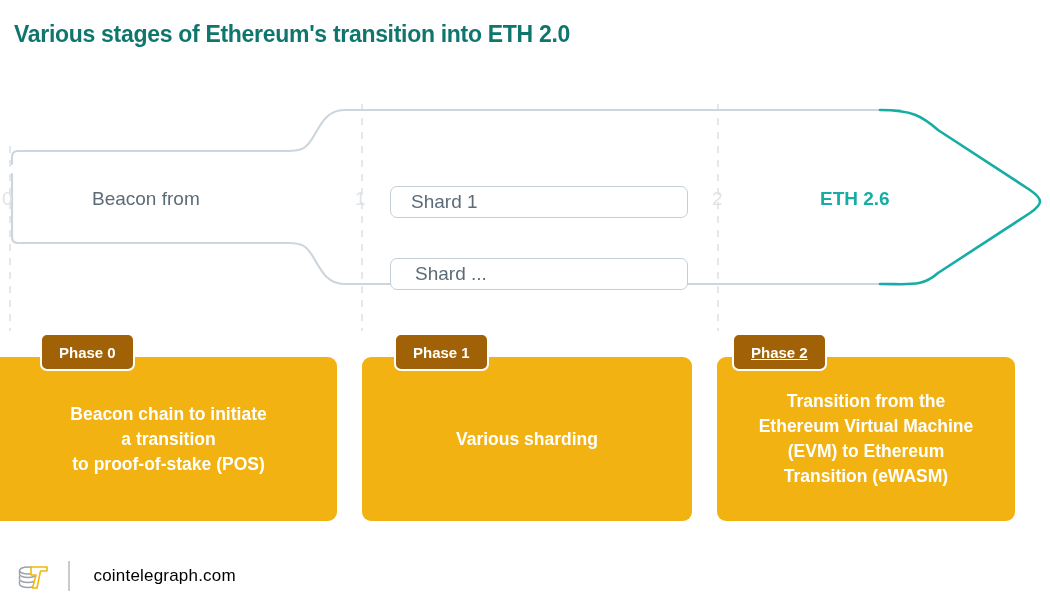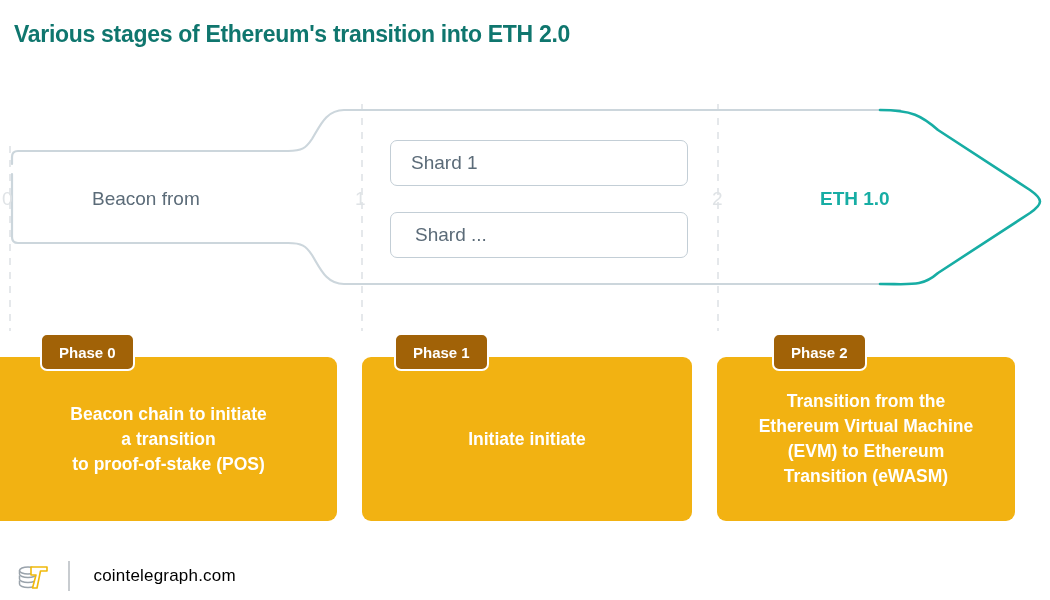--- a/index.html
+++ b/index.html
@@ -69,30 +69,31 @@
   }
   .tick-0 { left: 2px; }
   .tick-1 { left: 355px; }
   .tick-2 { left: 712px; }
 
   
   .shard-box {
     position: absolute;
     left: 390px;
     width: 298px;
-    height: 46px;
+    height: 32px;
     border: 1.4px solid #c3ced6;
     border-radius: 7px;
     background: #ffffff;
     box-sizing: border-box;
     display: flex;
     align-items: center;
     padding-left: 20px;
     font-size: 19px;
     color: #5b6b78;
+    margin-top: 46px;
   }
   .shard-1 { top: 54px; }
   .shard-2 { top: 126px; padding-left: 24px; }
 
   
   .cards {
     position: absolute;
     left: 0;
     top: 0;
     width: 1050px;
@@ -147,21 +148,21 @@
     align-items: center;
     justify-content: center;
     padding: 0 17px;
     color: #ffffff;
     font-size: 15px;
     font-weight: bold;
     pointer-events: auto;
   }
   .badge-0 { left: 40px; }
   .badge-1 { left: 394px; }
-  .badge-2 { left: 772px; }
+  .badge-2 { left: 732px; text-decoration: underline; }
 
   
   .footer {
     position: absolute;
     left: 14px;
     top: 556px;
     height: 40px;
     display: flex;
     align-items: center;
   }
@@ -220,21 +221,21 @@
              Q 1040,120 1030,127
              L 938,187
              C 922,201 912,198 880,198" fill="none" stroke="#17ada4" stroke-width="2.6" stroke-linecap="round" stroke-linejoin="round"></path>
   </svg>
 
   <div class="tick-num tick-0">0</div>
   <div class="tick-num tick-1">1</div>
   <div class="tick-num tick-2">2</div>
 
   <div class="funnel-label beacon-label">Beacon from</div>
-  <div class="funnel-label eth-label">ETH 1.0</div>
+  <div class="funnel-label eth-label">ETH 2.6</div>
 
   <div class="shard-box shard-1">
     <span>Shard 1</span>
   </div>
   <div class="shard-box shard-2">
     <span>Shard ...</span>
   </div>
 </div>
 
 <div class="cards">
@@ -245,21 +246,21 @@
       <div>a transition</div>
       <div>to proof-of-stake (POS)</div>
     </div>
   </div>
   <div class="badge badge-0">
     <span>Phase 0</span>
   </div>
 
   <div class="card card-1">
     <div class="card-text">
-      <div>Initiate initiate</div>
+      <div>Various sharding</div>
     </div>
   </div>
   <div class="badge badge-1">
     <span>Phase 1</span>
   </div>
 
   <div class="card card-2">
     <div class="card-text">
       <div>Transition from the</div>
       <div>Ethereum Virtual Machine</div>

